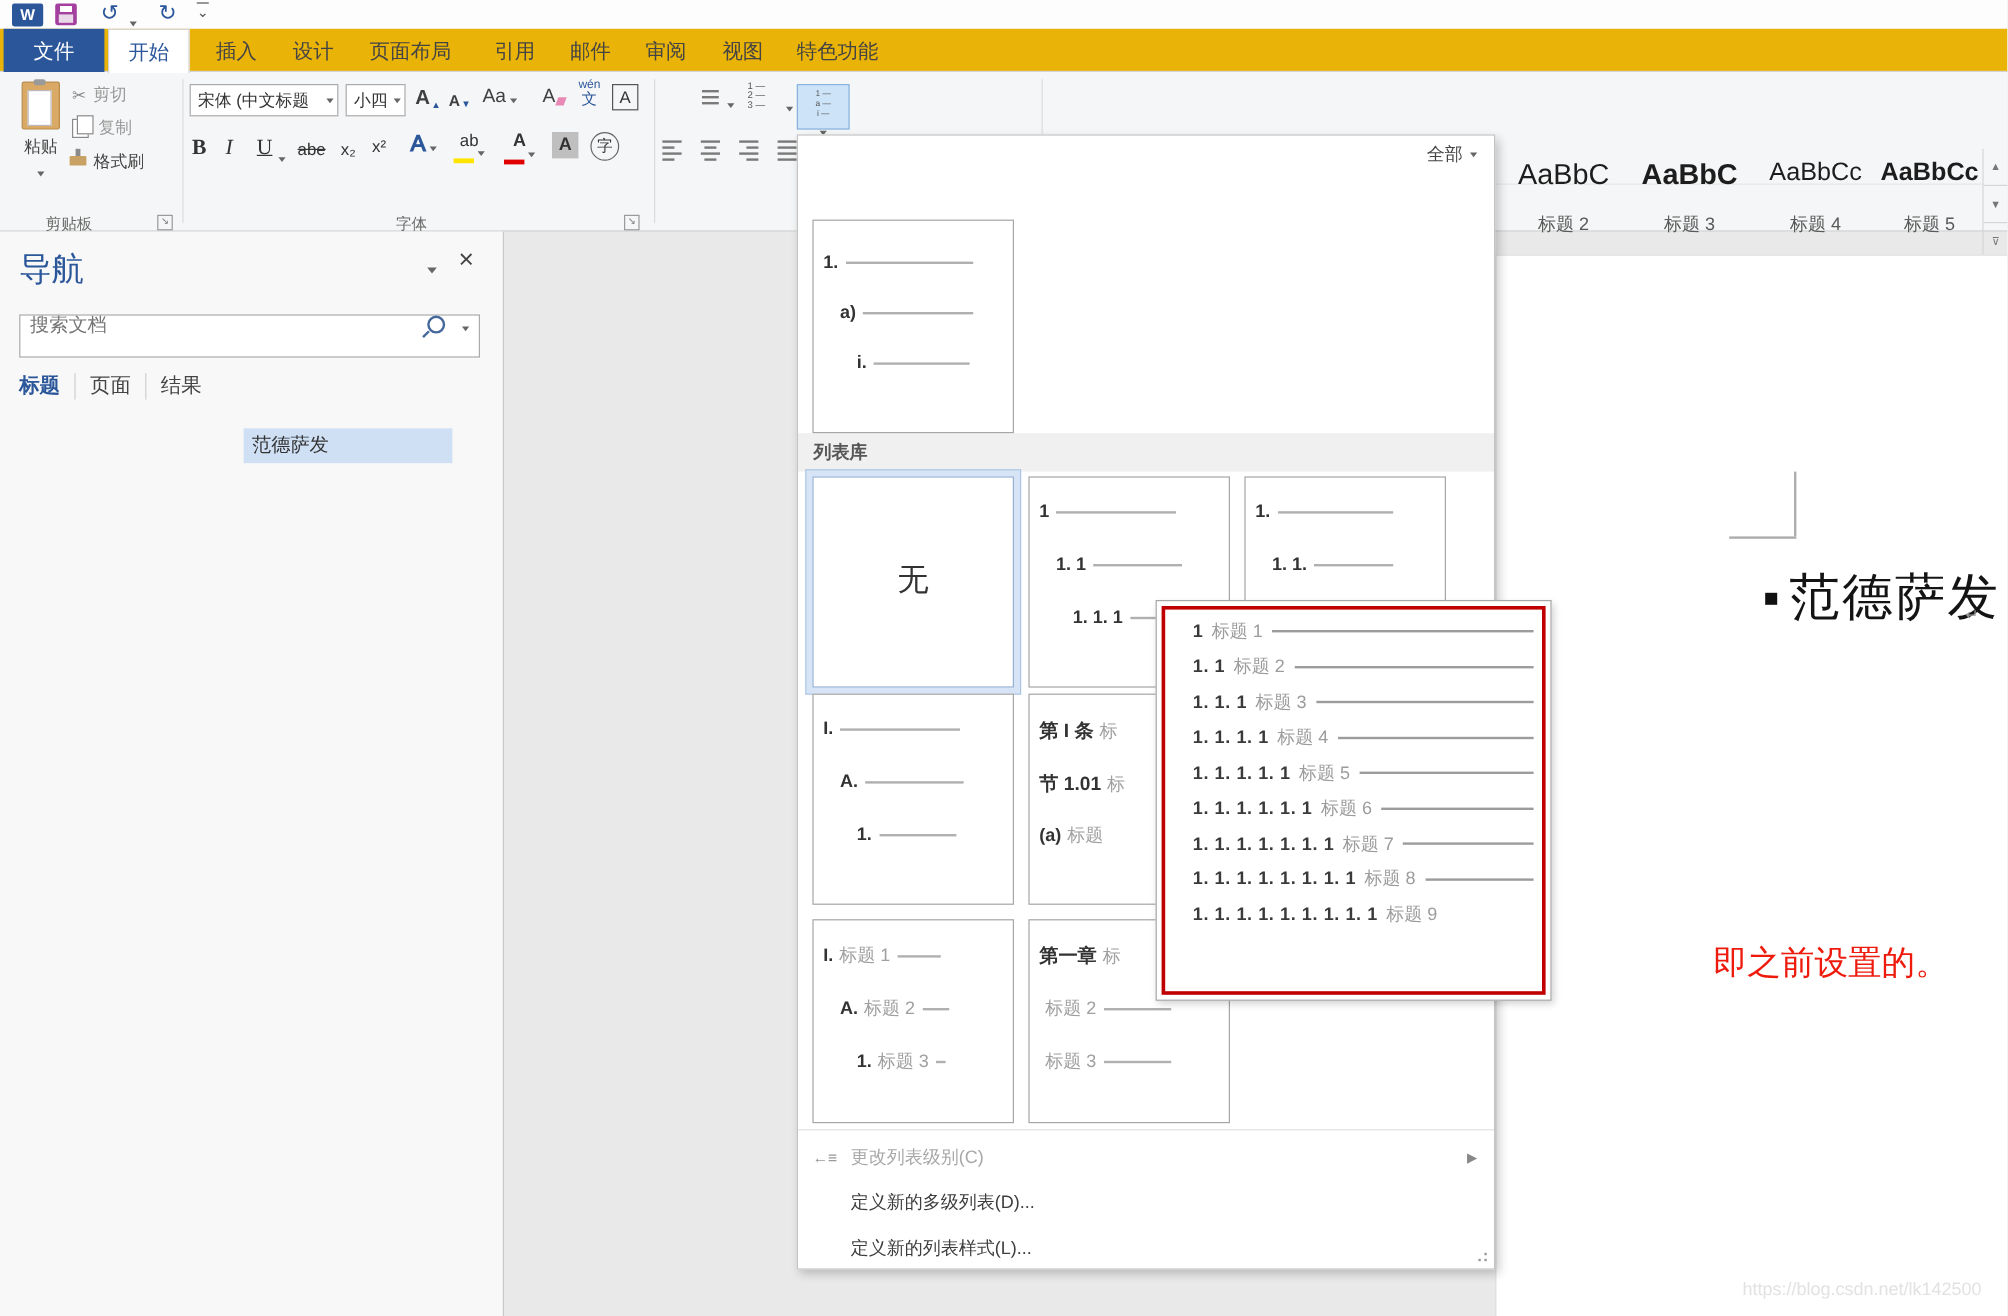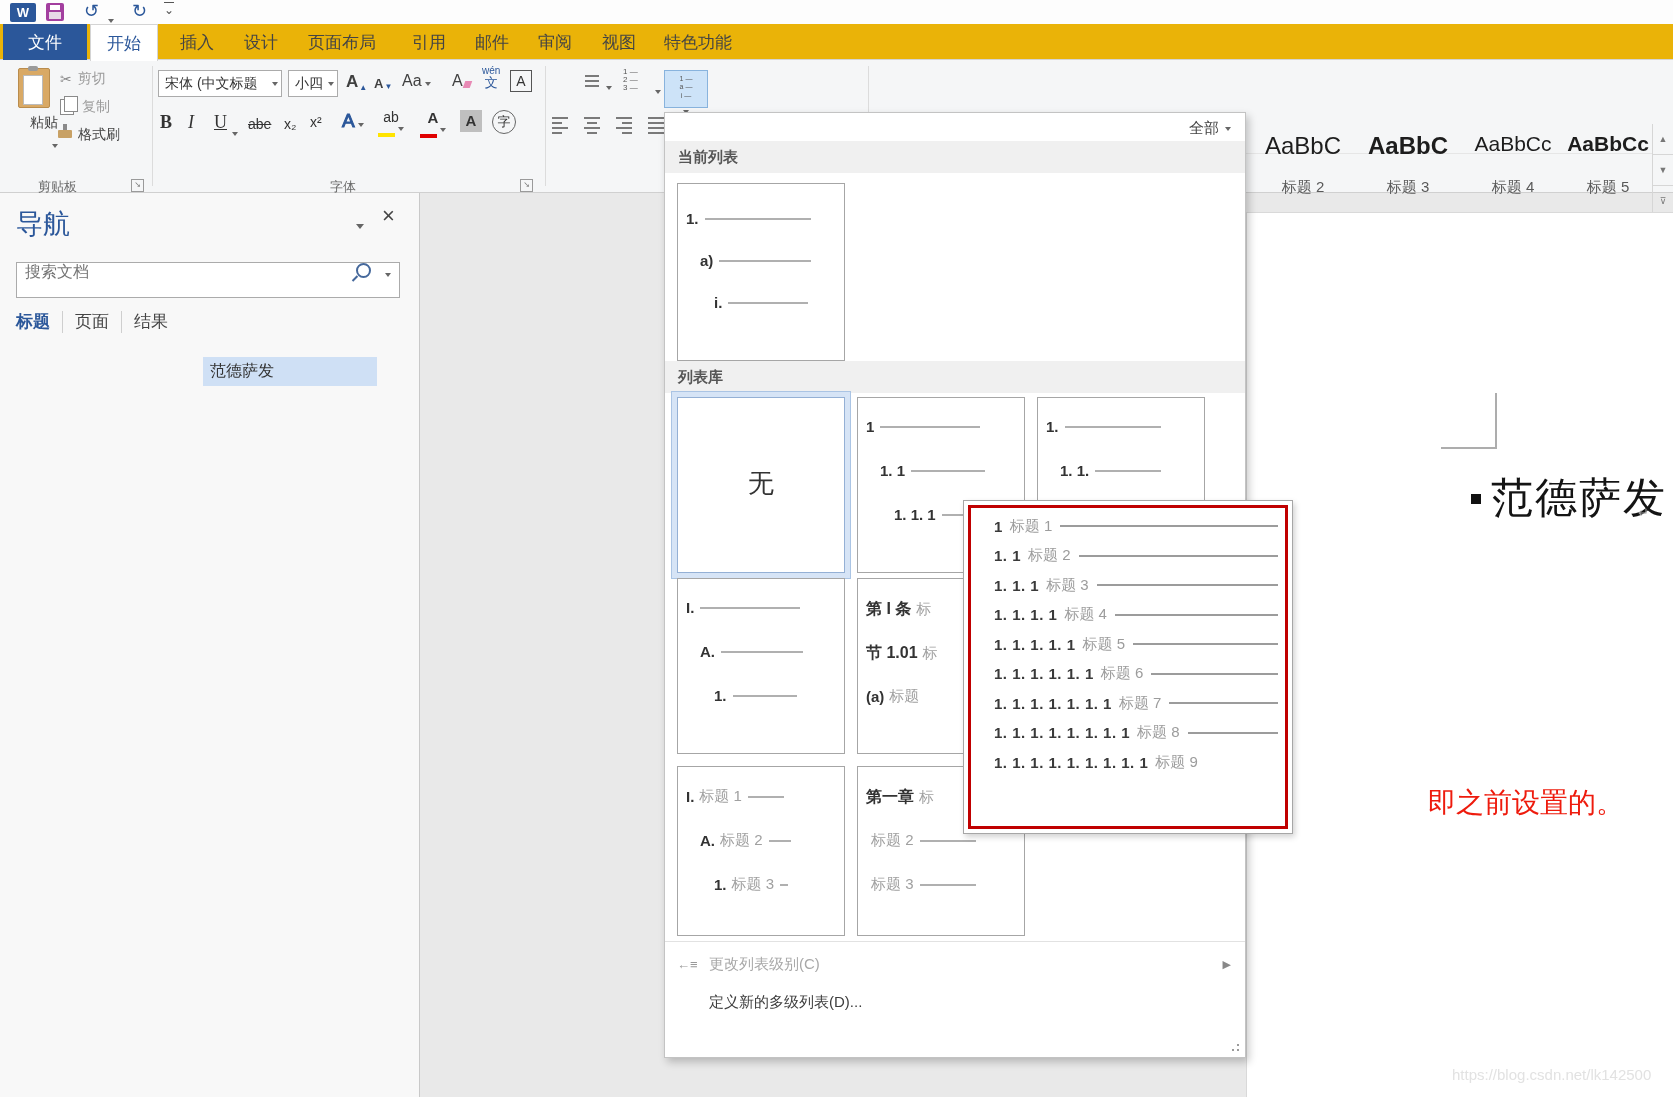--- a/index.html
+++ b/index.html
@@ -122,21 +122,21 @@
       <div class="tab" style="left:526px;width:58px;">审阅</div>
       <div class="tab" style="left:590px;width:58px;">视图</div>
       <div class="tab" style="left:653px;width:90px;">特色功能</div>
     </div>
 
   <div class="abs" id="ribbon">
     <div class="vsep" style="left:152px;"></div>
     <div class="vsep" style="left:545px;"></div>
     <div class="vsep" style="left:868px;"></div>
 
-    <div class="abs" style="left:10px;top:8px;width:48px;text-align:right;">
+    <div class="abs" style="left:10px;top:8px;width:48px;text-align:center;">
       <div class="clipboard-icon" style="margin:0 auto;"></div>
       <div style="font-size:14px;color:#444;margin-top:6px;">粘贴</div>
       <div style="margin-top:2px;"><span class="tri-dn sm"></span></div>
     </div>
     <div class="abs" style="left:60px;top:10px;display:flex;align-items:center;gap:6px;">
       <span style="color:#8a8a8a;font-size:14px;">✂</span>
       <span class="rbtn-txt">剪切</span>
     </div>
     <div class="abs" style="left:60px;top:38px;display:flex;align-items:center;gap:8px;">
       <span class="copy-ic"></span>
@@ -263,23 +263,20 @@
   <div class="abs" id="doc-heading">范德萨发</div>
   <div class="abs" id="doc-pilcrow">↵</div>
   <div class="abs" id="doc-note">即之前设置的。</div>
   <div class="abs" id="watermark">https://blog.csdn.net/lk142500</div>
 
   <div class="abs" id="panel">
     <div id="filter">
       <span>全部</span>
       <span class="tri-dn sm" style="margin-left:6px;"></span>
     </div>
-    <div class="sechdr" style="top:28px;">
-        <span>当前列表</span>
-      </div>
     <div id="current-card-slot"></div>
     <div class="sechdr" style="top:248px;">
         <span>列表库</span>
       </div>
     <div id="library-slot"></div>
     <div id="menu-divider"></div>
     <div id="menu-slot"></div>
     <div id="grip">
         <i style="right:0;bottom:0;"></i>
         <i style="right:5px;bottom:0;"></i>
@@ -391,20 +388,24 @@
       </div>
       <div class="mitem disabled" style="top:836px;">
         <span class="mi-icon">←≡</span>
         <span>更改列表级别(C)</span>
         <span class="sub">▶</span>
       </div>
       <div class="mitem" style="top:874px;">
         <span class="mi-icon"></span>
         <span>定义新的多级列表(D)...</span>
       </div>
+      <div class="mitem" style="top:912px;">
+        <span class="mi-icon"></span>
+        <span>定义新的列表样式(L)...</span>
+      </div>
     </div>
 
   <div class="abs" id="popup">
     <div class="red"></div>
     <div id="popup-rows">
         <div class="prow" style="top:14px;">
           <span class="pnum">1</span>
           <span class="pgray">标题 1</span>
           <div class="pline"></div>
         </div>

